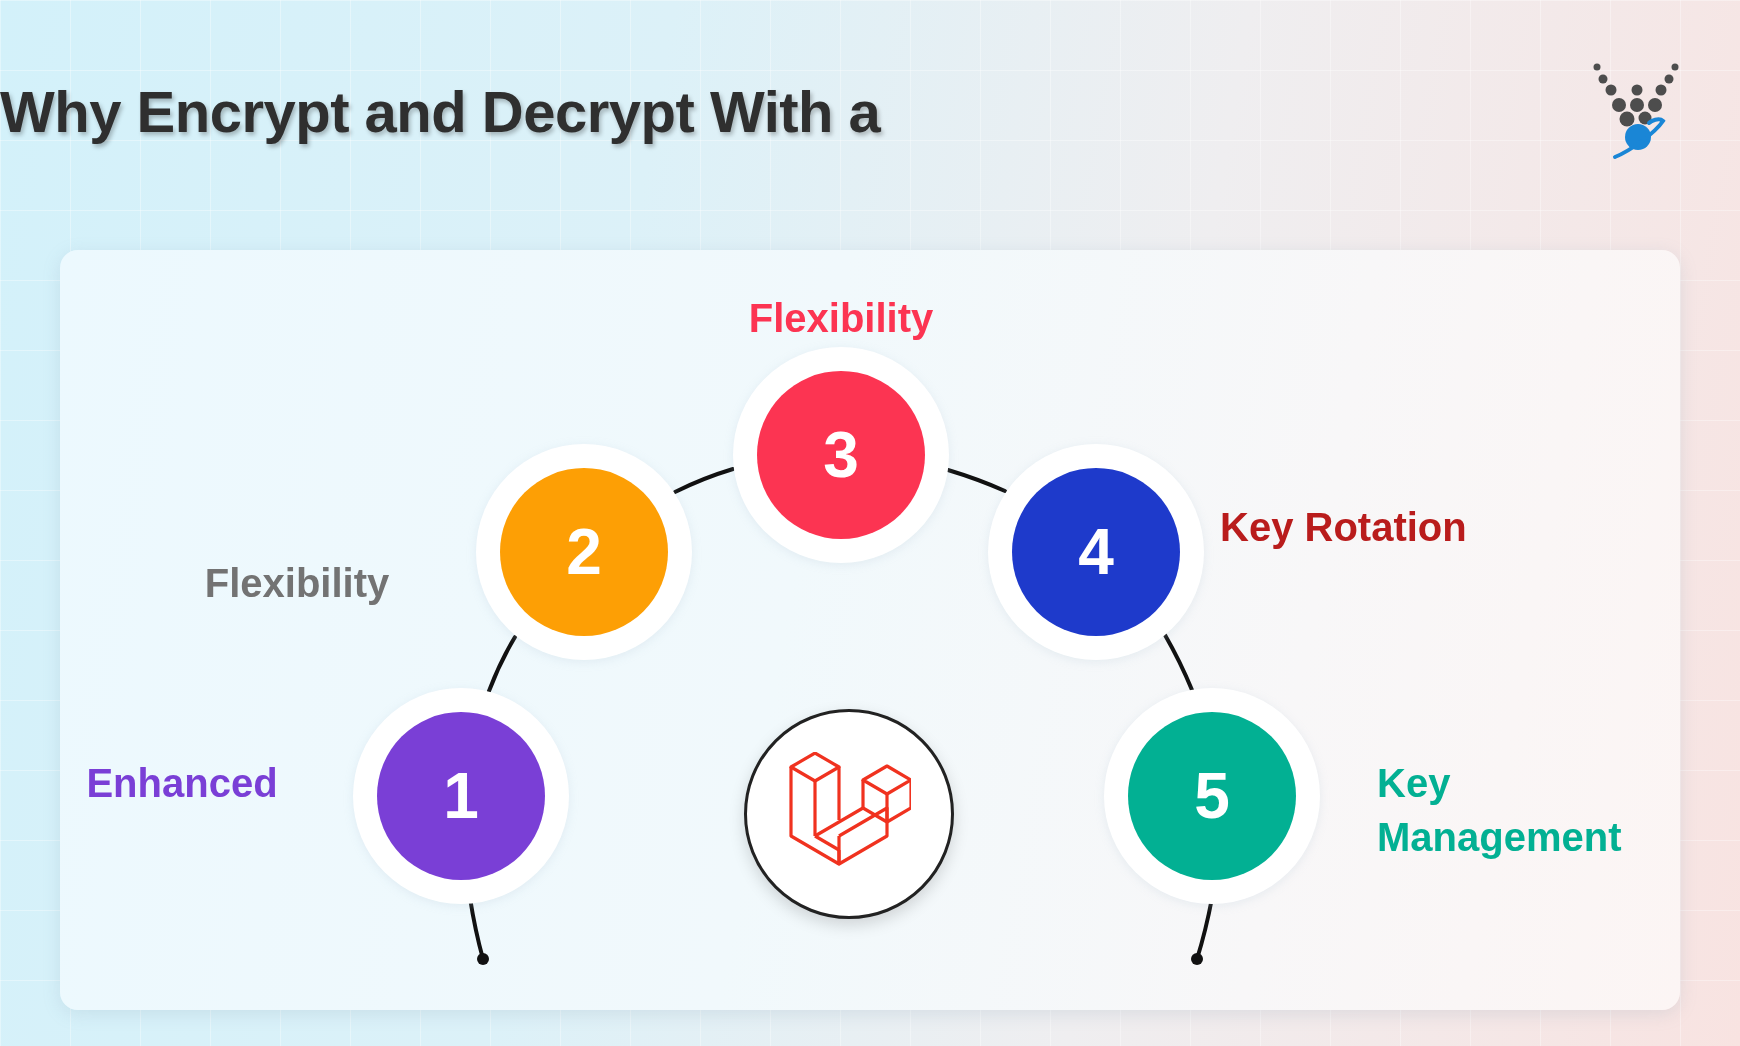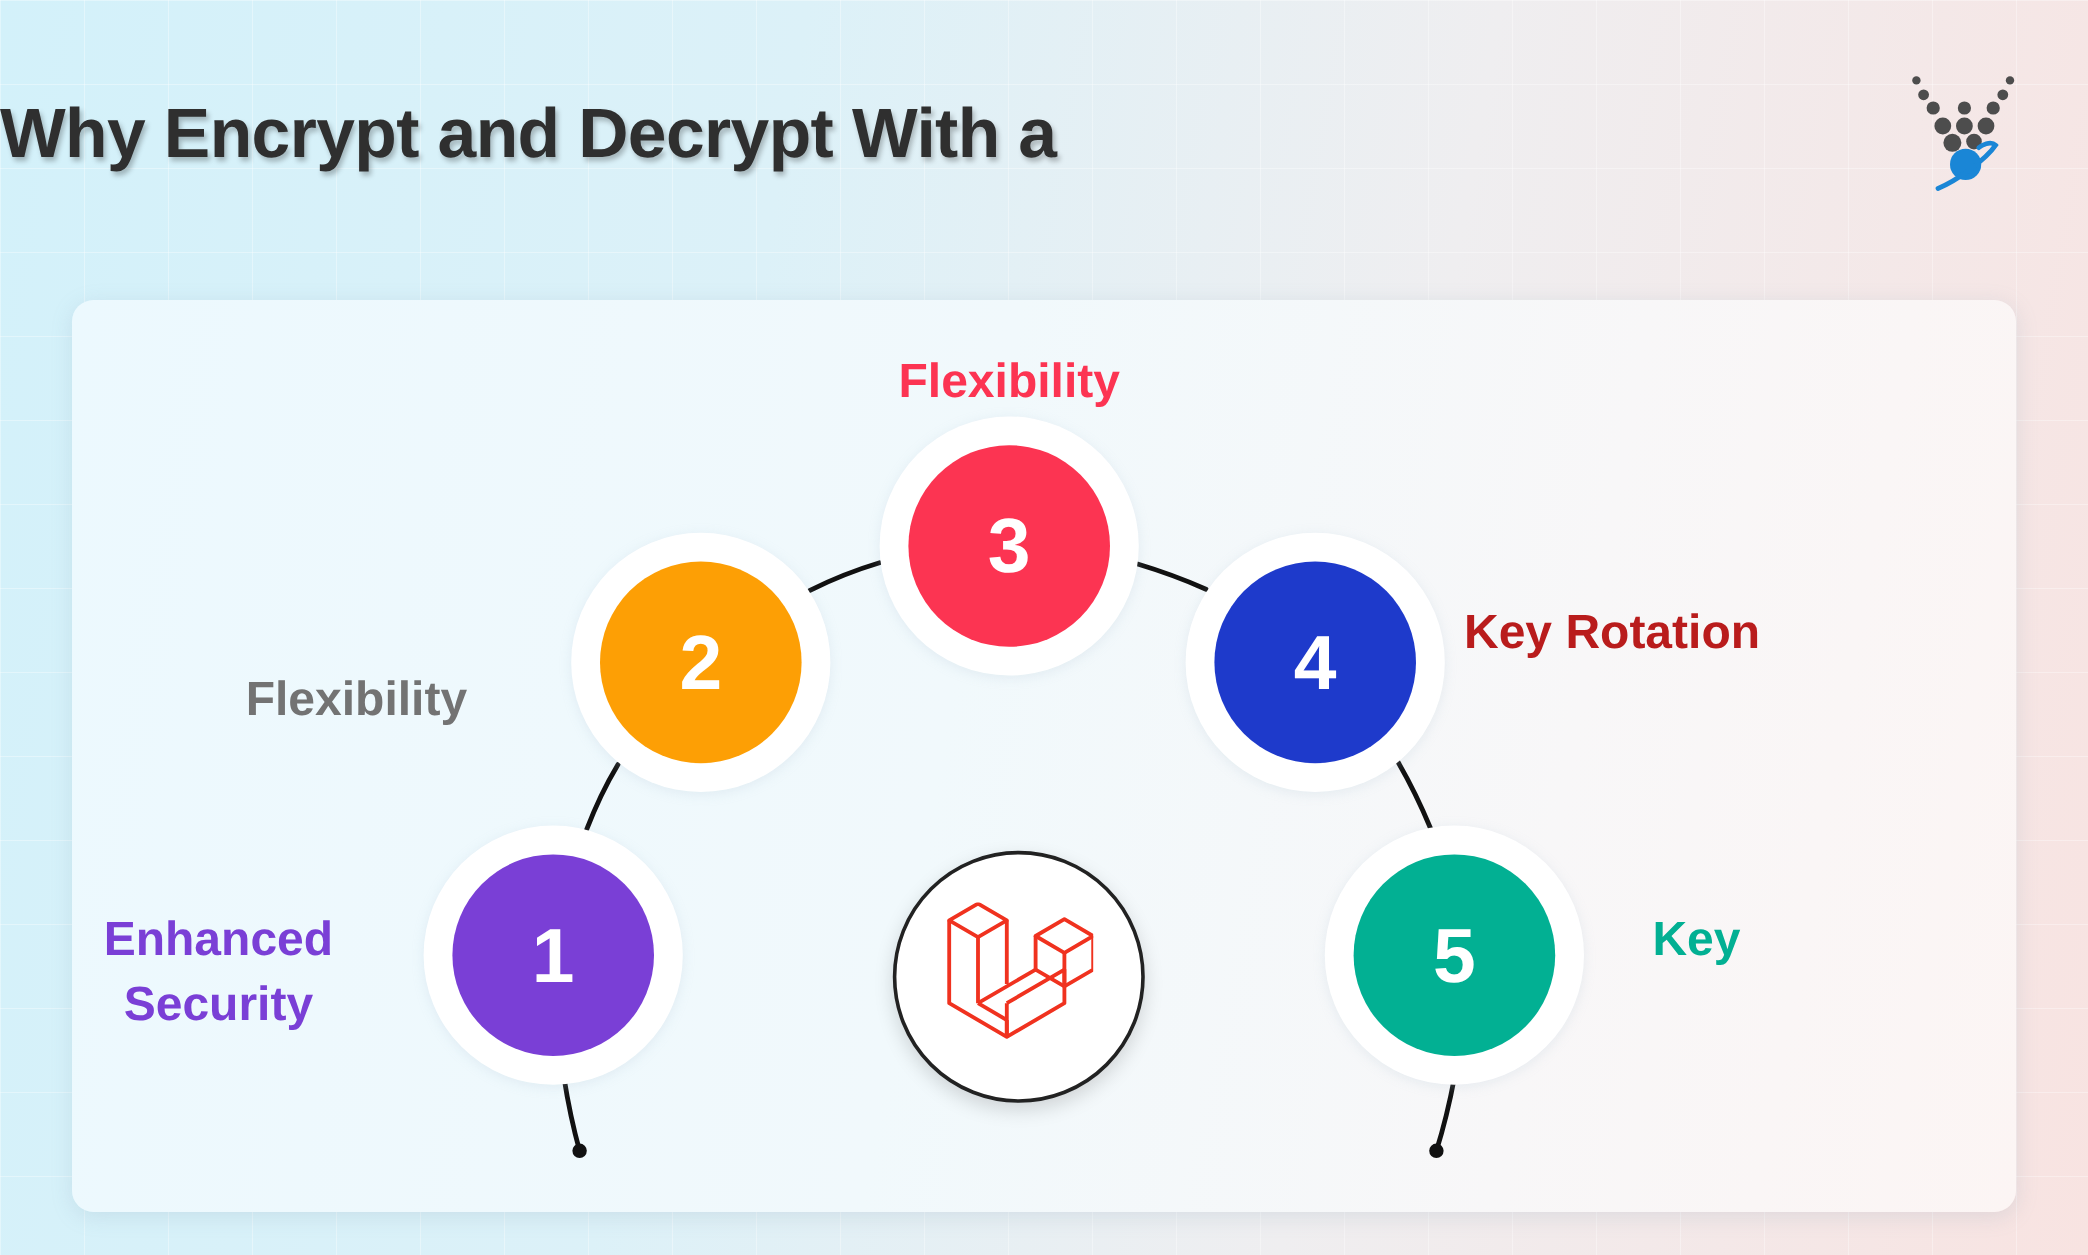--- a/index.html
+++ b/index.html
@@ -115,29 +115,29 @@
 <div class="label" style="left:1220px;top:500px;color:#b91c1c;">
   <span>Key Rotation</span>
 </div>
 
 <div class="ring" style="left:353px;top:688px;width:216px;height:216px;"></div>
 <div class="num" style="left:377px;top:712px;width:168px;height:168px;background:#7a3fd6;">
   <span>1</span>
 </div>
 <div class="label" style="left:32px;top:756px;width:300px;text-align:center;color:#7a3fd6;">
   <div>Enhanced</div>
-  <div>Security</div>
 </div>
 
 <div class="ring" style="left:1104px;top:688px;width:216px;height:216px;"></div>
 <div class="num" style="left:1128px;top:712px;width:168px;height:168px;background:#02b093;">
   <span>5</span>
 </div>
 <div class="label" style="left:1377px;top:756px;color:#02b093;">
   <div>Key</div>
+  <div>Management</div>
 </div>
 
 <div class="laravel">
   <svg width="124" height="124" viewBox="0 0 124 124">
     <g fill="none" stroke="#f0321f" stroke-width="3.2" stroke-linejoin="round">
 
       <path d="M4 15 L28 1 L52 15 L28 29 Z"></path>
       <path d="M4 15 L4 84 L52 112 L52 84"></path>
       <path d="M28 29 L28 84"></path>
       <path d="M52 15 L52 68"></path>

